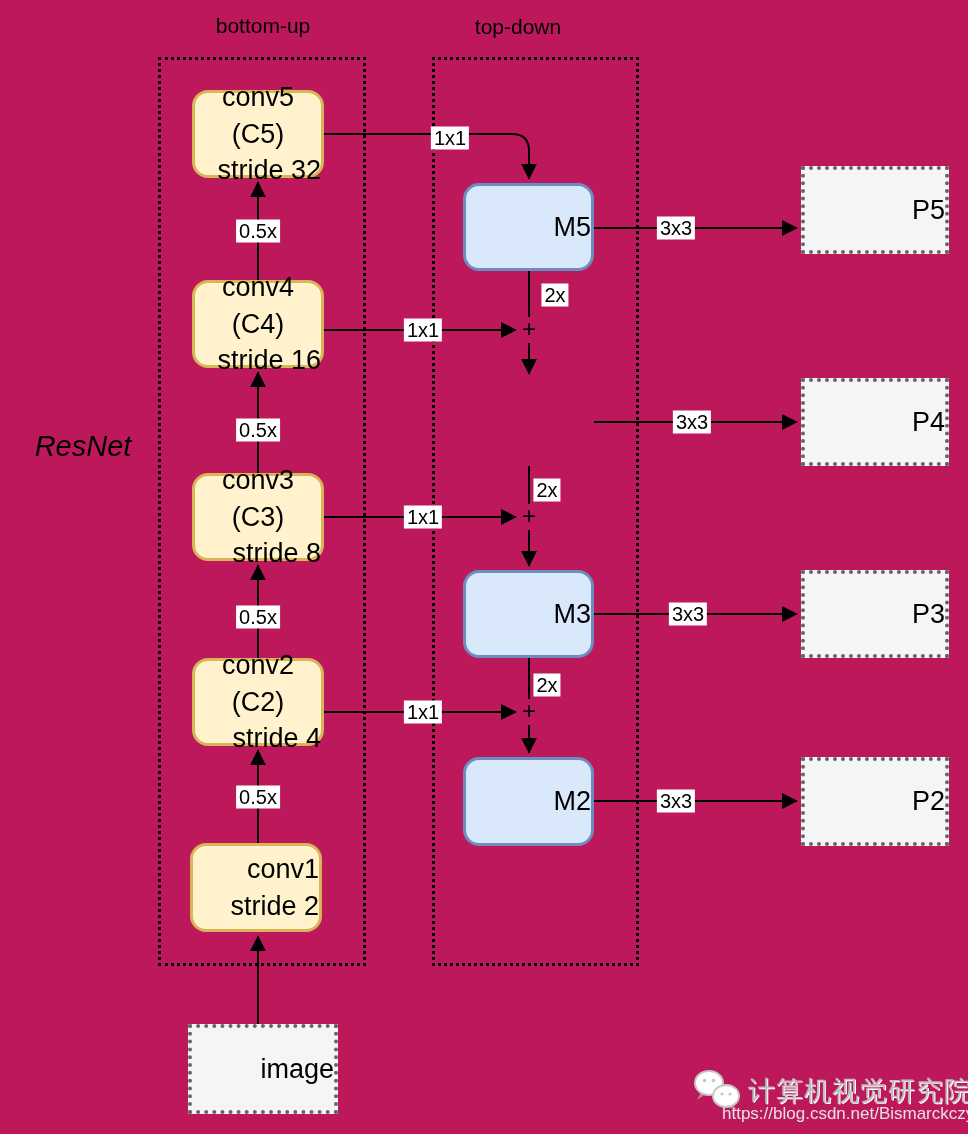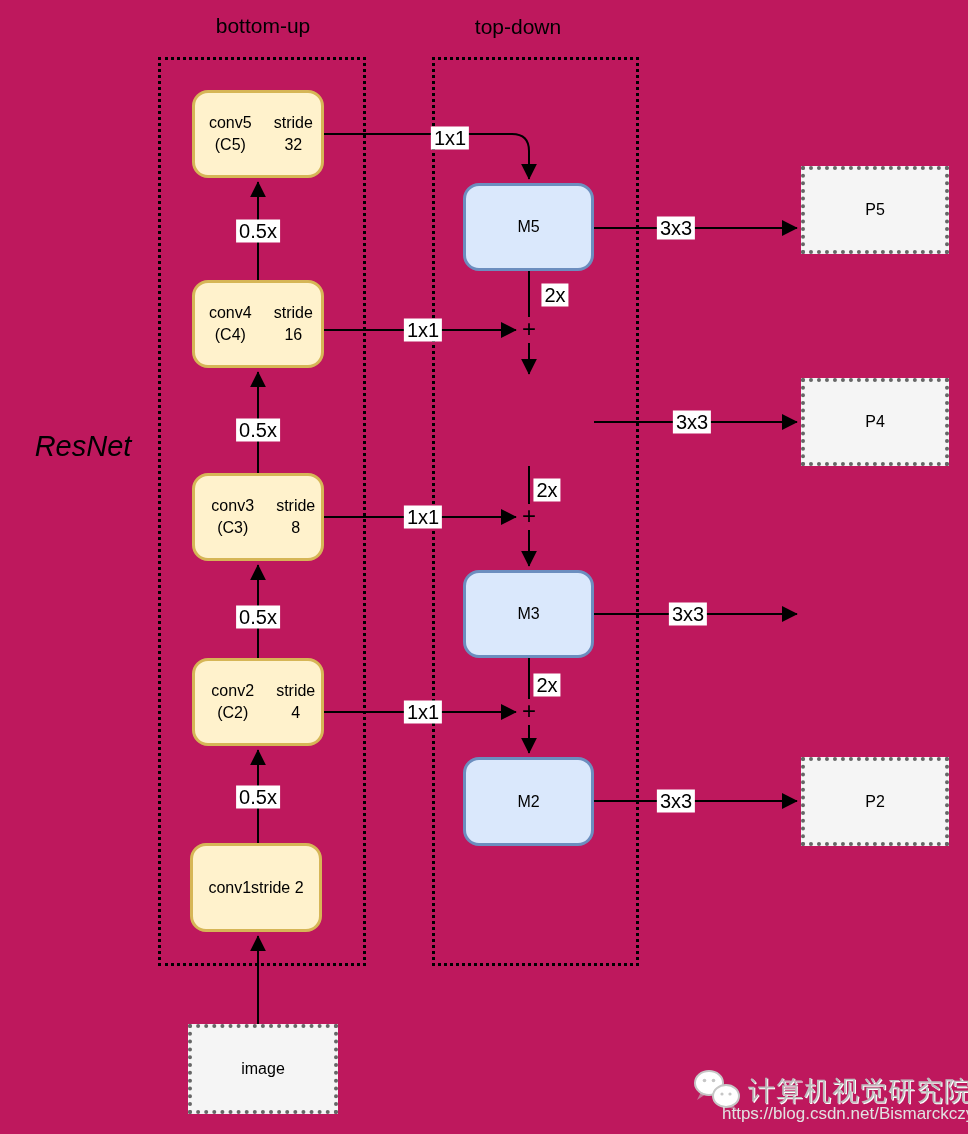--- a/index.html
+++ b/index.html
@@ -3,22 +3,22 @@
 <meta charset="utf-8">
 <style>
   html,body{margin:0;padding:0;background:#ffffff;}
   body{font-family:"Liberation Sans","DejaVu Sans",sans-serif;color:#000;}
   #canvas{position:relative;width:968px;height:1134px;background:#be185d;overflow:hidden;}
 
   .group-rect{position:absolute;border:3px dotted #000;background:transparent;}
   .col-header{position:absolute;transform:translate(-50%,-50%);font-size:21px;white-space:nowrap;}
   .side-title{position:absolute;transform:translate(-50%,-50%);font-size:29px;white-space:nowrap;font-style:italic;}
 
-  .box{position:absolute;display:flex;align-items:center;justify-content:center;
-       text-align:center;font-size:16px;line-height:1.35;box-sizing:border-box;}
+  .box{position:absolute;display:flex;flex-direction:column;align-items:flex-end;justify-content:center;
+       text-align:center;font-size:27px;line-height:1.35;box-sizing:border-box;}
   .conv{background:#FFF2CC;border:3.5px solid #D6B656;border-radius:16px;}
   .mbox{background:#DAE8FC;border:3.5px solid #6C8EBF;border-radius:16px;}
   .pbox{background:#F5F5F5;border:4px dotted #666666;}
   .imgbox{background:#F5F5F5;border:4px dotted #666666;}
 
   .elabel{position:absolute;transform:translate(-50%,-50%);background:#ffffff;padding:0 3px;
           font-size:20px;white-space:nowrap;z-index:3;}
   .plus{position:absolute;transform:translate(-50%,-50%);font-size:24px;z-index:3;}
 
   #connectors{position:absolute;left:0;top:0;z-index:1;}
@@ -107,20 +107,23 @@
   <div class="box mbox" style="left:463px;top:757px;width:131px;height:89px">
     <span>M2</span>
   </div>
 
   <div class="box pbox" style="left:801px;top:166px;width:148px;height:88px">
     <span>P5</span>
   </div>
   <div class="box pbox" style="left:801px;top:378px;width:148px;height:88px">
     <span>P4</span>
   </div>
+  <div class="box pbox" style="left:801px;top:570px;width:148px;height:88px">
+    <span>P3</span>
+  </div>
   <div class="box pbox" style="left:801px;top:757px;width:148px;height:89px">
     <span>P2</span>
   </div>
 
   <div class="box imgbox" style="left:188px;top:1024px;width:150px;height:90px">
     <span>image</span>
   </div>
 
   <div class="elabel" style="left:258px;top:231px">0.5x</div>
   <div class="elabel" style="left:258px;top:430px">0.5x</div>

